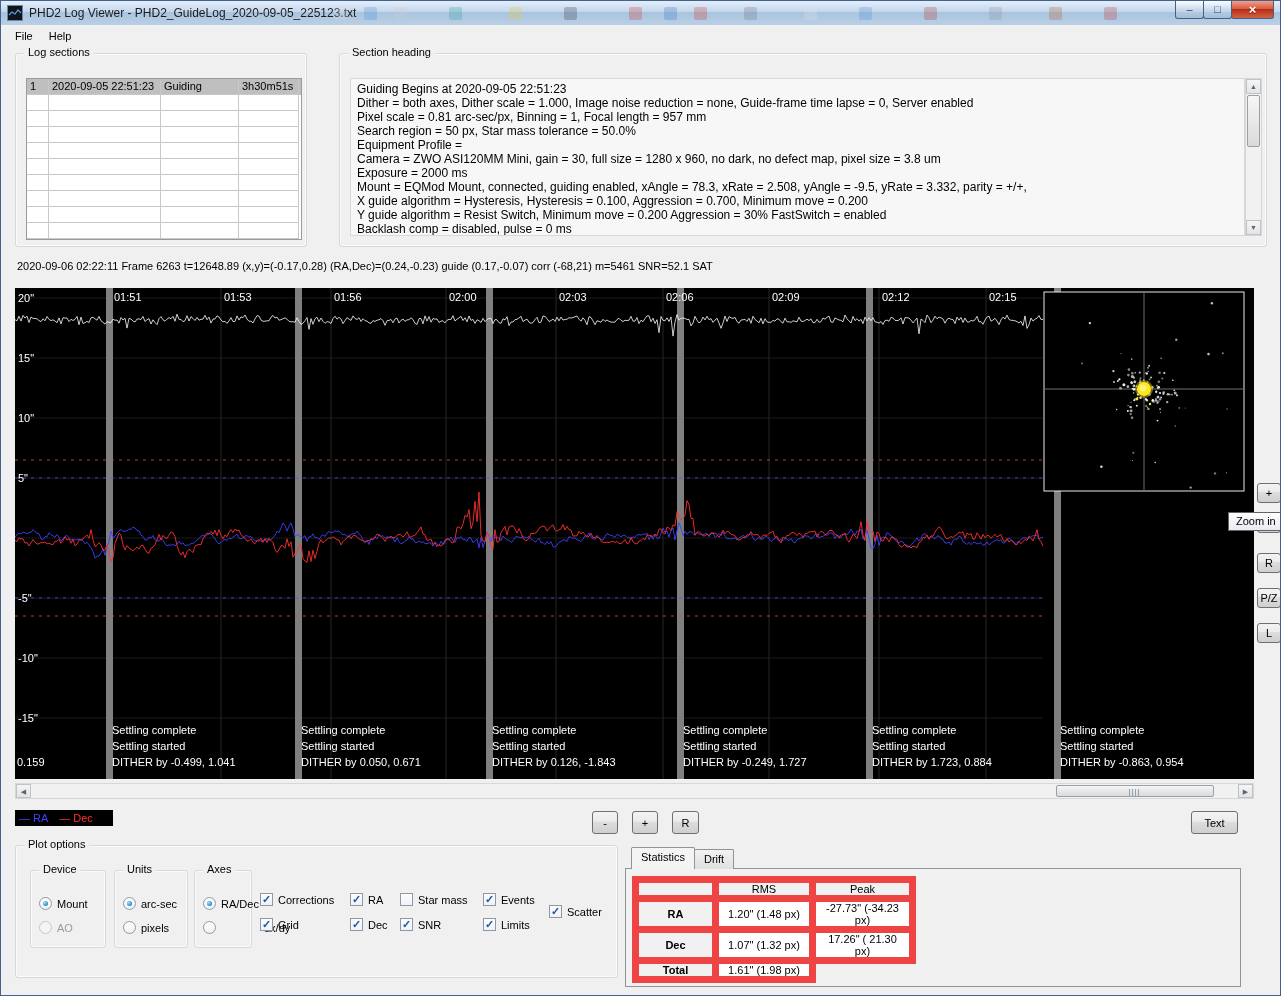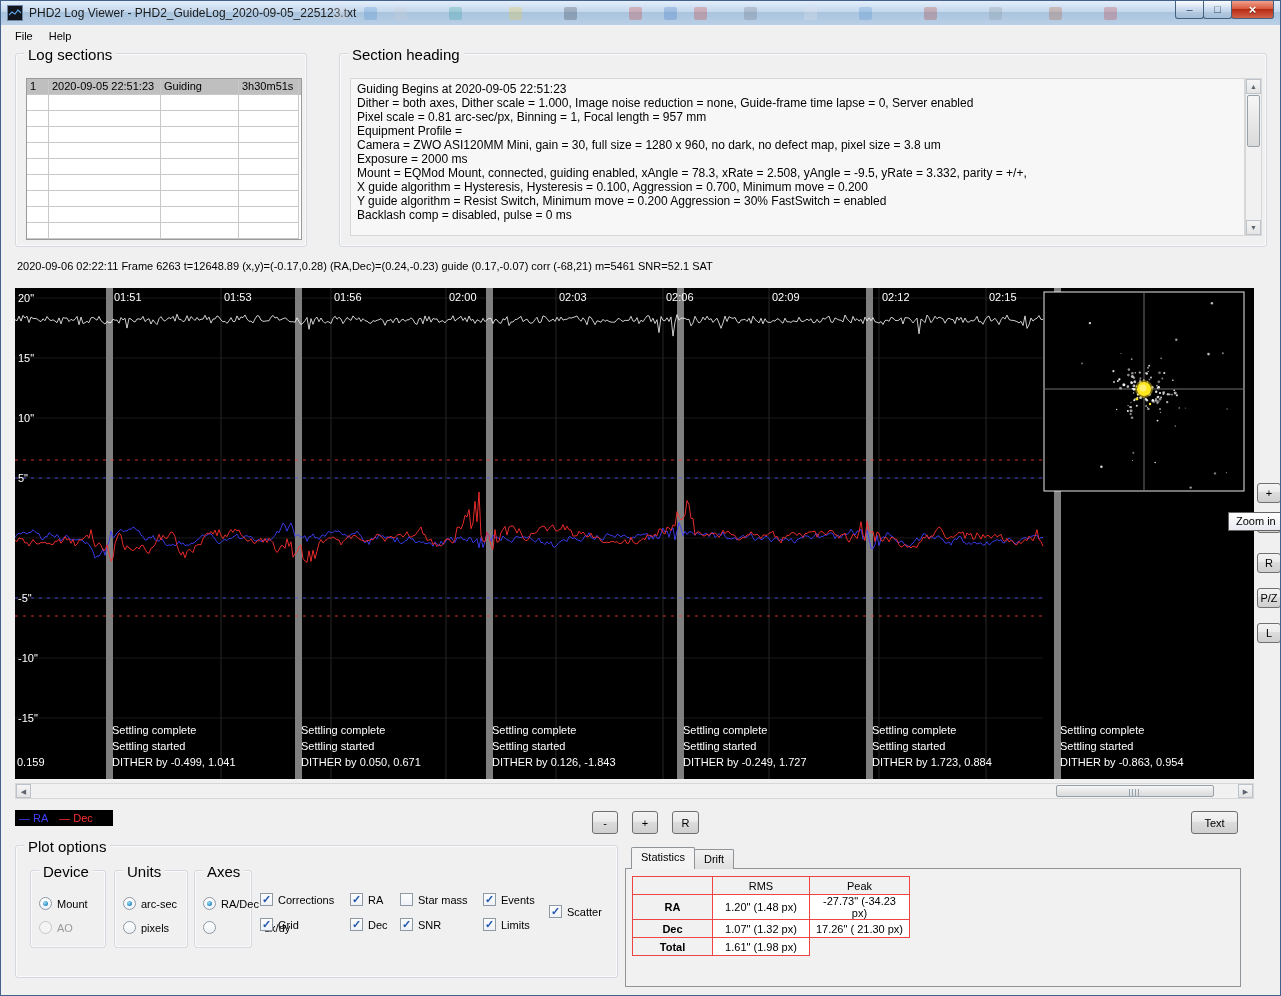--- a/index.html
+++ b/index.html
@@ -17,21 +17,21 @@
   .wc .b{height:18px;margin-left:-1px;border:1px solid #46617e;border-top:none;border-radius:0 0 3px 3px;
     display:flex;align-items:center;justify-content:center;color:#fff;font-size:11px;line-height:1;
     text-shadow:0 1px 1px rgba(0,0,0,.45);}
   .b.minb,.b.maxb{width:29px;background:linear-gradient(rgba(255,255,255,.85),rgba(205,220,238,.55) 45%,rgba(158,180,208,.55));color:#2b455f;text-shadow:none;}
   .b.closeb{width:43px;background:linear-gradient(#f0a08c,#d95a40 45%,#b52a10 46%,#d2614a);font-weight:bold;font-size:13px;}
   
   .menubar{position:absolute;left:0;top:24px;width:100%;height:21px;background:#f0f0f0;padding-left:6px;display:flex;align-items:center;}
   .menu-item{padding:2px 8px;cursor:default;}
   
   .groupbox{position:absolute;border:1px solid #d3d9de;border-radius:3px;box-shadow:inset 0 0 0 1px #fbfbfb;}
-  .gb-label{position:absolute;top:-8px;left:8px;background:#f0f0f0;padding:0 4px;font-size:15px;color:#000;white-space:nowrap;}
+  .gb-label{position:absolute;top:-8px;left:8px;background:#f0f0f0;padding:0 4px;font-size:11px;color:#000;white-space:nowrap;}
   .groupbox.sub{position:absolute;}
   
   .lt{position:absolute;left:10px;top:24px;width:276px;border:1px solid #9a9a9a;background:#fff;}
   .lt-row{display:flex;height:16px;}
   .lt-row.sel{background:#bfbfbf;}
   .lt-cell{border-right:1px solid #c8c8c8;border-bottom:1px solid #c8c8c8;padding:0 3px;line-height:15px;
     overflow:hidden;white-space:nowrap;font-size:11px;}
   
   .sh-text{position:absolute;left:10px;top:24px;width:895px;height:158px;background:#f7f7f7;border:1px solid #d8d8d8;
     padding:3px 6px;overflow:hidden;}
@@ -69,21 +69,21 @@
   .cb{position:absolute;display:flex;align-items:center;gap:5px;font-size:11px;white-space:nowrap;}
   .cb .box{width:13px;height:13px;background:linear-gradient(#fdfdfd,#eef2f7);border:1px solid #8e99a4;
     display:flex;align-items:center;justify-content:center;font-size:11px;font-weight:bold;color:#2458ad;line-height:1;flex:0 0 13px;}
   
   .tabs{position:absolute;left:630px;top:846px;height:22px;display:flex;align-items:flex-end;z-index:2;}
   .tab{display:inline-block;padding:3px 9px 4px;font-size:11px;border:1px solid #8f9499;border-bottom:none;
     background:linear-gradient(#f2f2f2,#dfdfdf);margin-right:-1px;border-radius:2px 2px 0 0;}
   .tab.active{background:#f4f4f4;padding-bottom:6px;position:relative;z-index:3;}
   .stats-panel{position:absolute;left:624px;top:867px;width:616px;height:119px;border:1px solid #8f9499;background:#f1f1f1;}
   .stats-table{border-collapse:collapse;margin:7px 0 0 6px;font-size:11px;}
-  .stats-table th,.stats-table td{border:1px solid #ef4444;height:18px;text-align:center;padding:0 4px;font-weight:normal;}
+  .stats-table th,.stats-table td{border:7px solid #ef4444;height:18px;text-align:center;padding:0 4px;font-weight:normal;}
   .stats-table th{background:#f1f1f1;}
   .stats-table td{background:#fff;}
   .stats-table .rn{font-weight:bold;}
   .stats-table .c0{width:80px;} .stats-table .c1{width:97px;} .stats-table .c2{width:100px;}
   .stats-table .ghost{border:none;background:transparent;}
 </style>
 </head>
 <body>
 
 <div class="win">
@@ -174,20 +174,21 @@
         </div>
       </div>
   </div>
 
   <div class="groupbox" style="left:338px;top:52px;width:928px;height:194px;">
     <span class="gb-label">Section heading</span>
     <div class="sh-text">
         <div class="sh-line">Guiding Begins at 2020-09-05 22:51:23</div>
         <div class="sh-line">Dither = both axes, Dither scale = 1.000, Image noise reduction = none, Guide-frame time lapse = 0, Server enabled</div>
         <div class="sh-line">Pixel scale = 0.81 arc-sec/px, Binning = 1, Focal length = 957 mm</div>
+        <div class="sh-line">Search region = 50 px, Star mass tolerance = 50.0%</div>
         <div class="sh-line">Equipment Profile =</div>
         <div class="sh-line">Camera = ZWO ASI120MM Mini, gain = 30, full size = 1280 x 960, no dark, no defect map, pixel size = 3.8 um</div>
         <div class="sh-line">Exposure = 2000 ms</div>
         <div class="sh-line">Mount = EQMod Mount,  connected, guiding enabled, xAngle = 78.3, xRate = 2.508, yAngle = -9.5, yRate = 3.332, parity = +/+,</div>
         <div class="sh-line">X guide algorithm = Hysteresis, Hysteresis = 0.100, Aggression = 0.700, Minimum move = 0.200</div>
         <div class="sh-line">Y guide algorithm = Resist Switch, Minimum move = 0.200 Aggression = 30% FastSwitch = enabled</div>
         <div class="sh-line">Backlash comp = disabled, pulse = 0 ms</div>
       </div>
     <div class="vsb">
       <div class="sb-btn" style="left:0;top:0;width:15px;height:15px;">▲</div>

